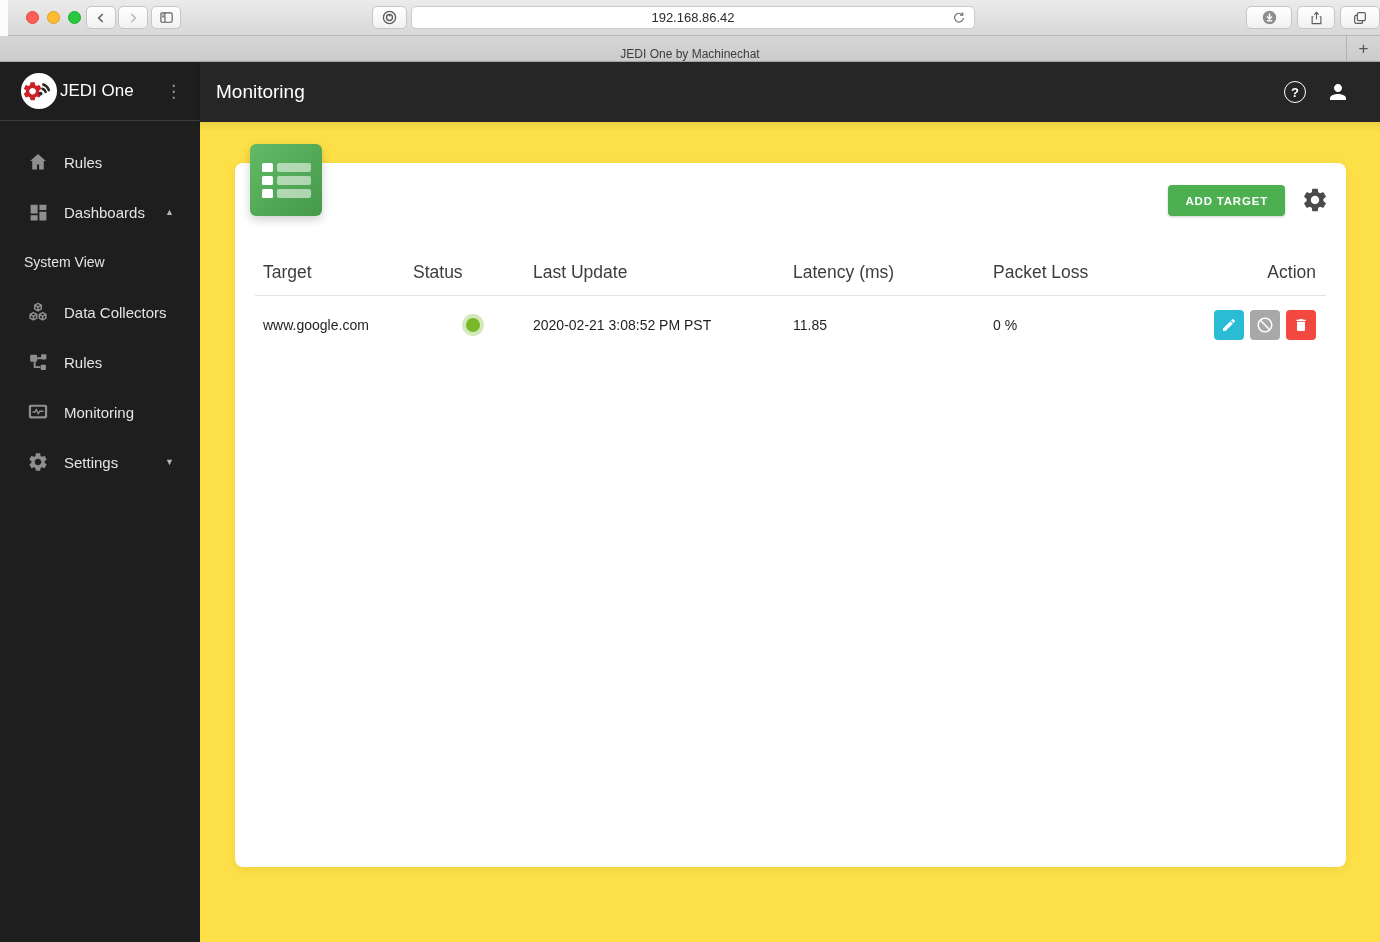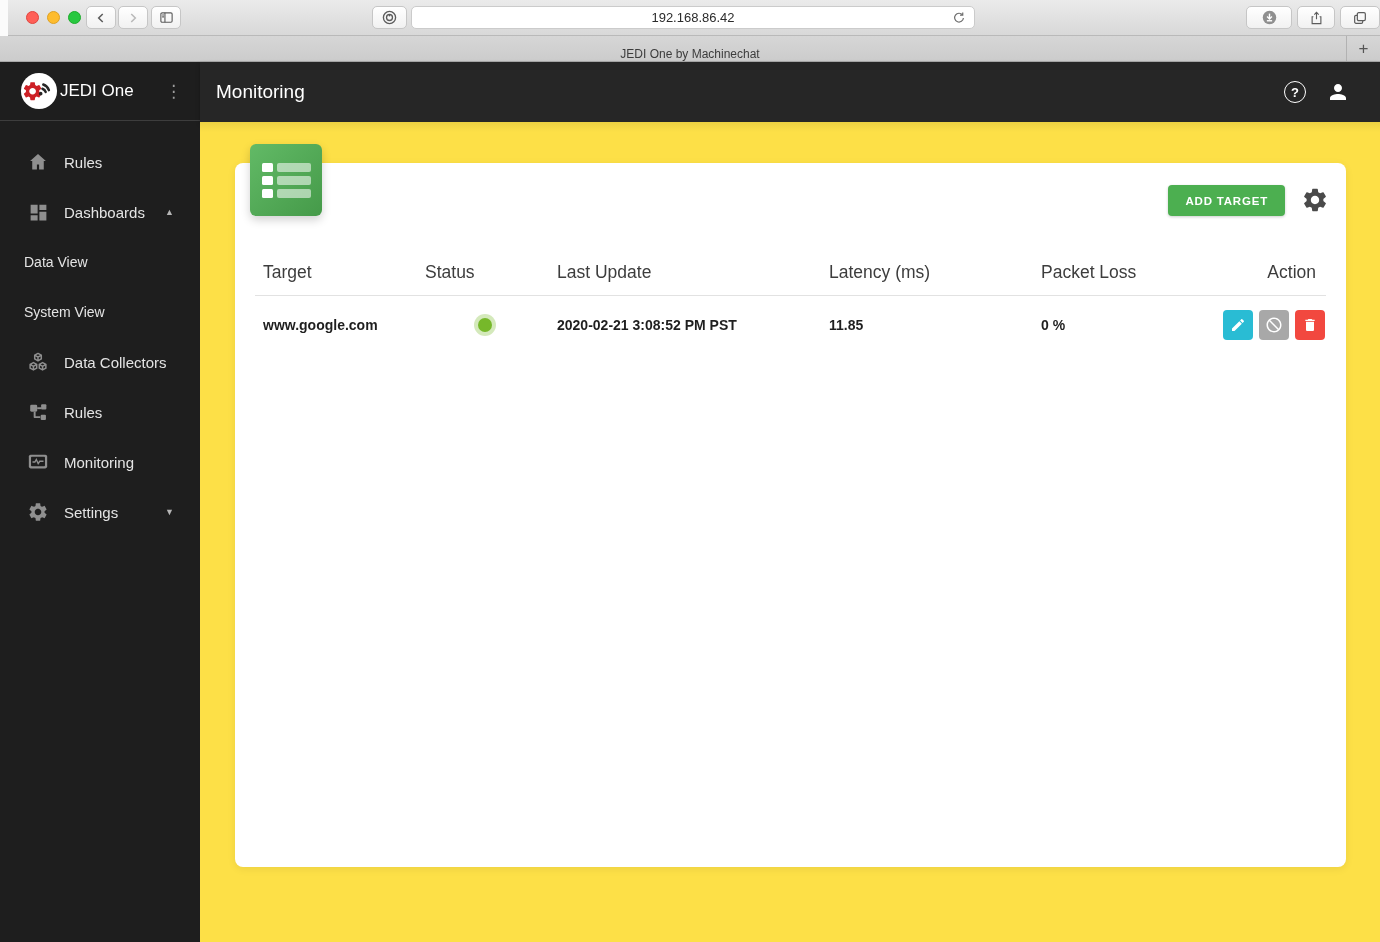--- a/index.html
+++ b/index.html
@@ -68,23 +68,23 @@
   .tile-bar { width:34px; height:9px; background:rgba(255,255,255,.55); border-radius:2px; }
 
   .card { position:absolute; left:35px; top:41px; width:1111px; height:704px; background:#fff;
     border-radius:8px; box-shadow:0 2px 8px rgba(0,0,0,.07); }
   .add-btn { position:absolute; right:61px; top:22px; height:31px; padding:0 17px; background:#4caf50;
     border:none; border-radius:4px; color:#fff; font-size:11.5px; font-weight:700; letter-spacing:.8px;
     font-family:inherit; cursor:pointer; box-shadow:0 1px 3px rgba(0,0,0,.2); }
   .card-gear { position:absolute; right:17px; top:23px; color:#4a4a4a; cursor:pointer; }
 
   .tbl { margin:86px 20px 0; }
-  .tr { display:grid; grid-template-columns:150px 120px 260px 200px 170px 1fr; padding:0 10px 0 8px; align-items:center;gap:12px; }
+  .tr { display:grid; grid-template-columns:150px 120px 260px 200px 170px 1fr; padding:0 10px 0 8px; align-items:center; }
   .tr.head { height:47px; border-bottom:1px solid #e2e2e2; font-size:17.5px; color:#3d3d3d; }
-  .tr.row  { height:57px; font-size:14px; color:#1f1f1f;font-weight:bold; }
+  .tr.row  { height:57px; font-size:14px; color:#1f1f1f; }
   .c-l{ text-align:left; } .c-c{ text-align:left; } .c-r{ text-align:right; }
   .status-wrap{ display:flex; justify-content:center; }
   .status-dot { width:22px; height:22px; border-radius:50%; background:rgba(122,186,44,.32);
     display:flex; align-items:center; justify-content:center; }
   .status-dot::after{ content:""; width:14px; height:14px; border-radius:50%; background:#76b82a; }
   .actions { display:flex; justify-content:flex-end; gap:6px; }
   .abtn { width:30px; height:30px; border:none; border-radius:4px; display:flex; align-items:center;
     justify-content:center; color:#fff; cursor:pointer; }
   .abtn.edit{ background:#29bcd4; } .abtn.disable{ background:#a8a8a8; } .abtn.del{ background:#f2483f; }
 
@@ -212,23 +212,20 @@
   <div class="nav-item">
     <span class="nicon">
         <svg width="21" height="21" viewBox="0 0 24 24" fill="currentColor">
           <path d="M3 13h8V3H3v10zm0 8h8v-6H3v6zm10 0h8V11h-8v10zm0-18v6h8V3h-8z"></path>
         </svg>
       </span>
     <span>Dashboards</span>
     <span class="caret">▲</span>
   </div>
 
-  <div class="nav-item sub">
-    <span>Data View</span>
-  </div>
   <div class="nav-item sub">
     <span>System View</span>
   </div>
 
   <div class="nav-item">
     <span class="nicon">
       <svg width="22" height="22" viewBox="0 0 24 24" fill="none" stroke="currentColor" stroke-width="1.6" stroke-linejoin="round">
         <path d="M12 2.6l3.6 2v4.1l-3.6 2-3.6-2V4.6zM12 6.7v4M8.4 4.6L12 6.7l3.6-2.1"></path>
         <path d="M7 12.6l3.6 2v4.1l-3.6 2-3.6-2v-4.1zM7 16.7v4M3.4 14.6L7 16.7l3.6-2.1"></path>
         <path d="M17 12.6l3.6 2v4.1l-3.6 2-3.6-2v-4.1zM17 16.7v4M13.4 14.6l3.6 2.1 3.6-2.1"></path>

